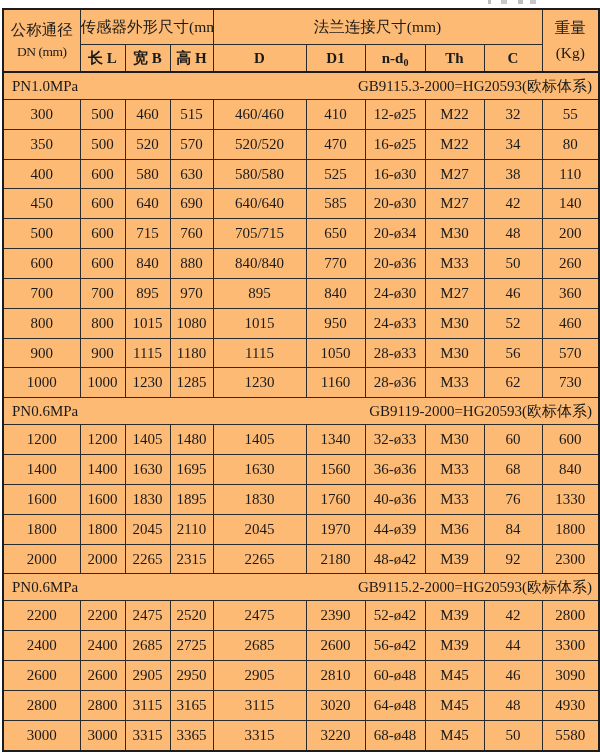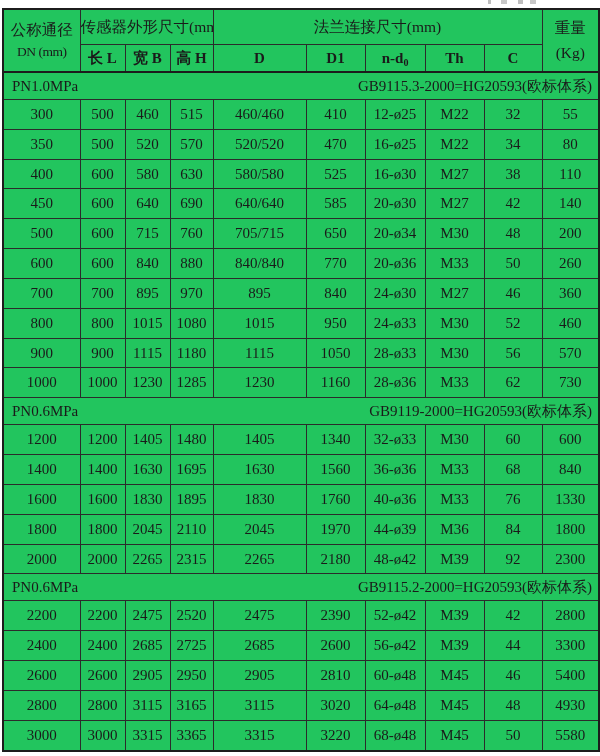--- a/index.html
+++ b/index.html
@@ -32,21 +32,21 @@
       #9a9a9a 28% 40%, transparent 40% 62%,
       #8a8a8a 62% 72%, transparent 72% 88%,
       #9a9a9a 88% 100%);
   }
   table.spec {
     border-collapse: collapse;
     table-layout: fixed;
     width: 596px;
     height: 744px;
     border: 2.4px solid #1c1c1c;
-    background: #22c55e;
+    background: #fdba74;
   }
   th, td {
     border: 1.4px solid #2b2b2b;
     text-align: center;
     vertical-align: middle;
     font-weight: normal;
     font-size: 15px;
     padding: 0;
     overflow: hidden;
     white-space: nowrap;
@@ -363,21 +363,21 @@
         <tr>
           <td>2600</td>
           <td>2600</td>
           <td>2905</td>
           <td>2950</td>
           <td>2905</td>
           <td>2810</td>
           <td>60-ø48</td>
           <td>M45</td>
           <td>46</td>
-          <td>5400</td>
+          <td>3090</td>
         </tr>
         <tr>
           <td>2800</td>
           <td>2800</td>
           <td>3115</td>
           <td>3165</td>
           <td>3115</td>
           <td>3020</td>
           <td>64-ø48</td>
           <td>M45</td>

